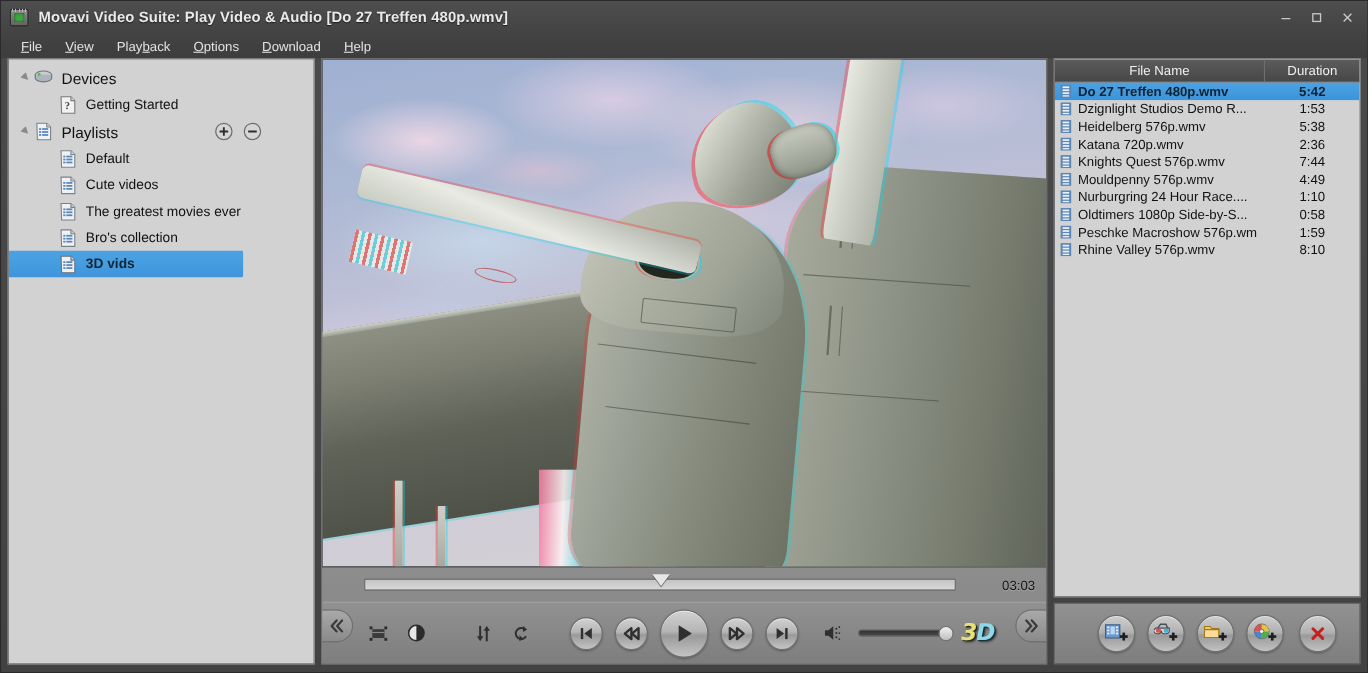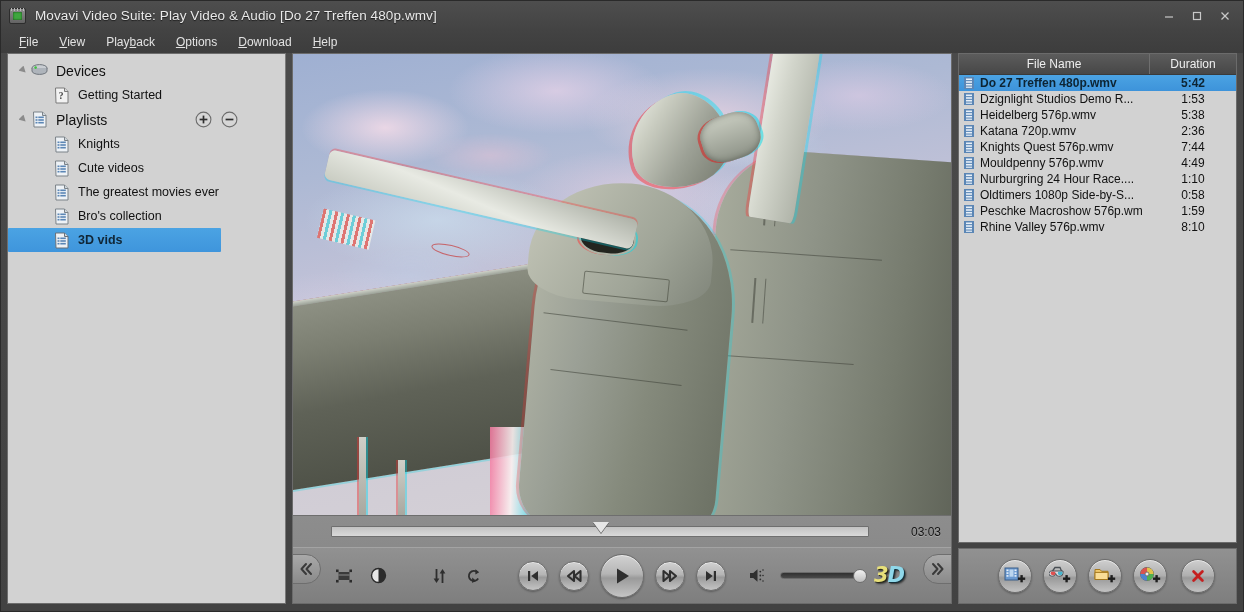--- a/index.html
+++ b/index.html
@@ -31,21 +31,21 @@
   .app-icon::before{
     content:""; position:absolute; left:3px; top:3px; width:9px; height:8px;
     background:#3fa63f; border-radius:1px;
     box-shadow: inset 0 0 2px #0a3a0a;
   }
   .app-icon::after{
     content:""; position:absolute; left:1px; top:-1px; width:13px; height:3px;
     background:repeating-linear-gradient(90deg,#bbb 0 1px,transparent 1px 3px);
   }
   .title-text {
-    color:#eaeaea; font-size:13.5px; font-weight:normal; letter-spacing:.1px;
+    color:#eaeaea; font-size:13.5px; font-weight:bold; letter-spacing:.1px;
     text-shadow:0 1px 1px #1c1c1c; white-space:nowrap;text-align:center;
   }
   .win-btns { position:absolute; right:4px; top:0; height:29px; display:flex; align-items:center; }
   .win-btn {
     width:28px; height:22px; display:flex; align-items:center; justify-content:center;
     color:#cfcfcf; font-size:13px; line-height:1;
   }
   .win-btn svg { display:block; }
 
   
@@ -481,21 +481,21 @@
               <g fill="#5b86b5">
                 <rect x="5.5" y="6.5" width="2" height="1.6"></rect>
                   <rect x="8.3" y="6.5" width="5.5" height="1.6"></rect>
                 <rect x="5.5" y="9.2" width="2" height="1.6"></rect>
                   <rect x="8.3" y="9.2" width="5.5" height="1.6"></rect>
                 <rect x="5.5" y="11.9" width="2" height="1.6"></rect>
                   <rect x="8.3" y="11.9" width="5.5" height="1.6"></rect>
               </g>
             </svg>
           </span>
-          <span class="tree-label">Knights</span>
+          <span class="tree-label">Default</span>
         </div>
 
         <div class="tree-row child2">
           <span class="ic">
             <svg width="19" height="19" viewBox="0 0 19 19">
               <path d="M3.5 2 h9 l3.5 3.5 V17 h-12 Z" fill="#eef2f6" stroke="#7b8288" stroke-width="1"></path>
               <path d="M12.5 2 v3.5 h3.5" fill="#cfd6dc" stroke="#7b8288" stroke-width="1"></path>
               <g fill="#5b86b5">
                 <rect x="5.5" y="6.5" width="2" height="1.6"></rect>
                   <rect x="8.3" y="6.5" width="5.5" height="1.6"></rect>

